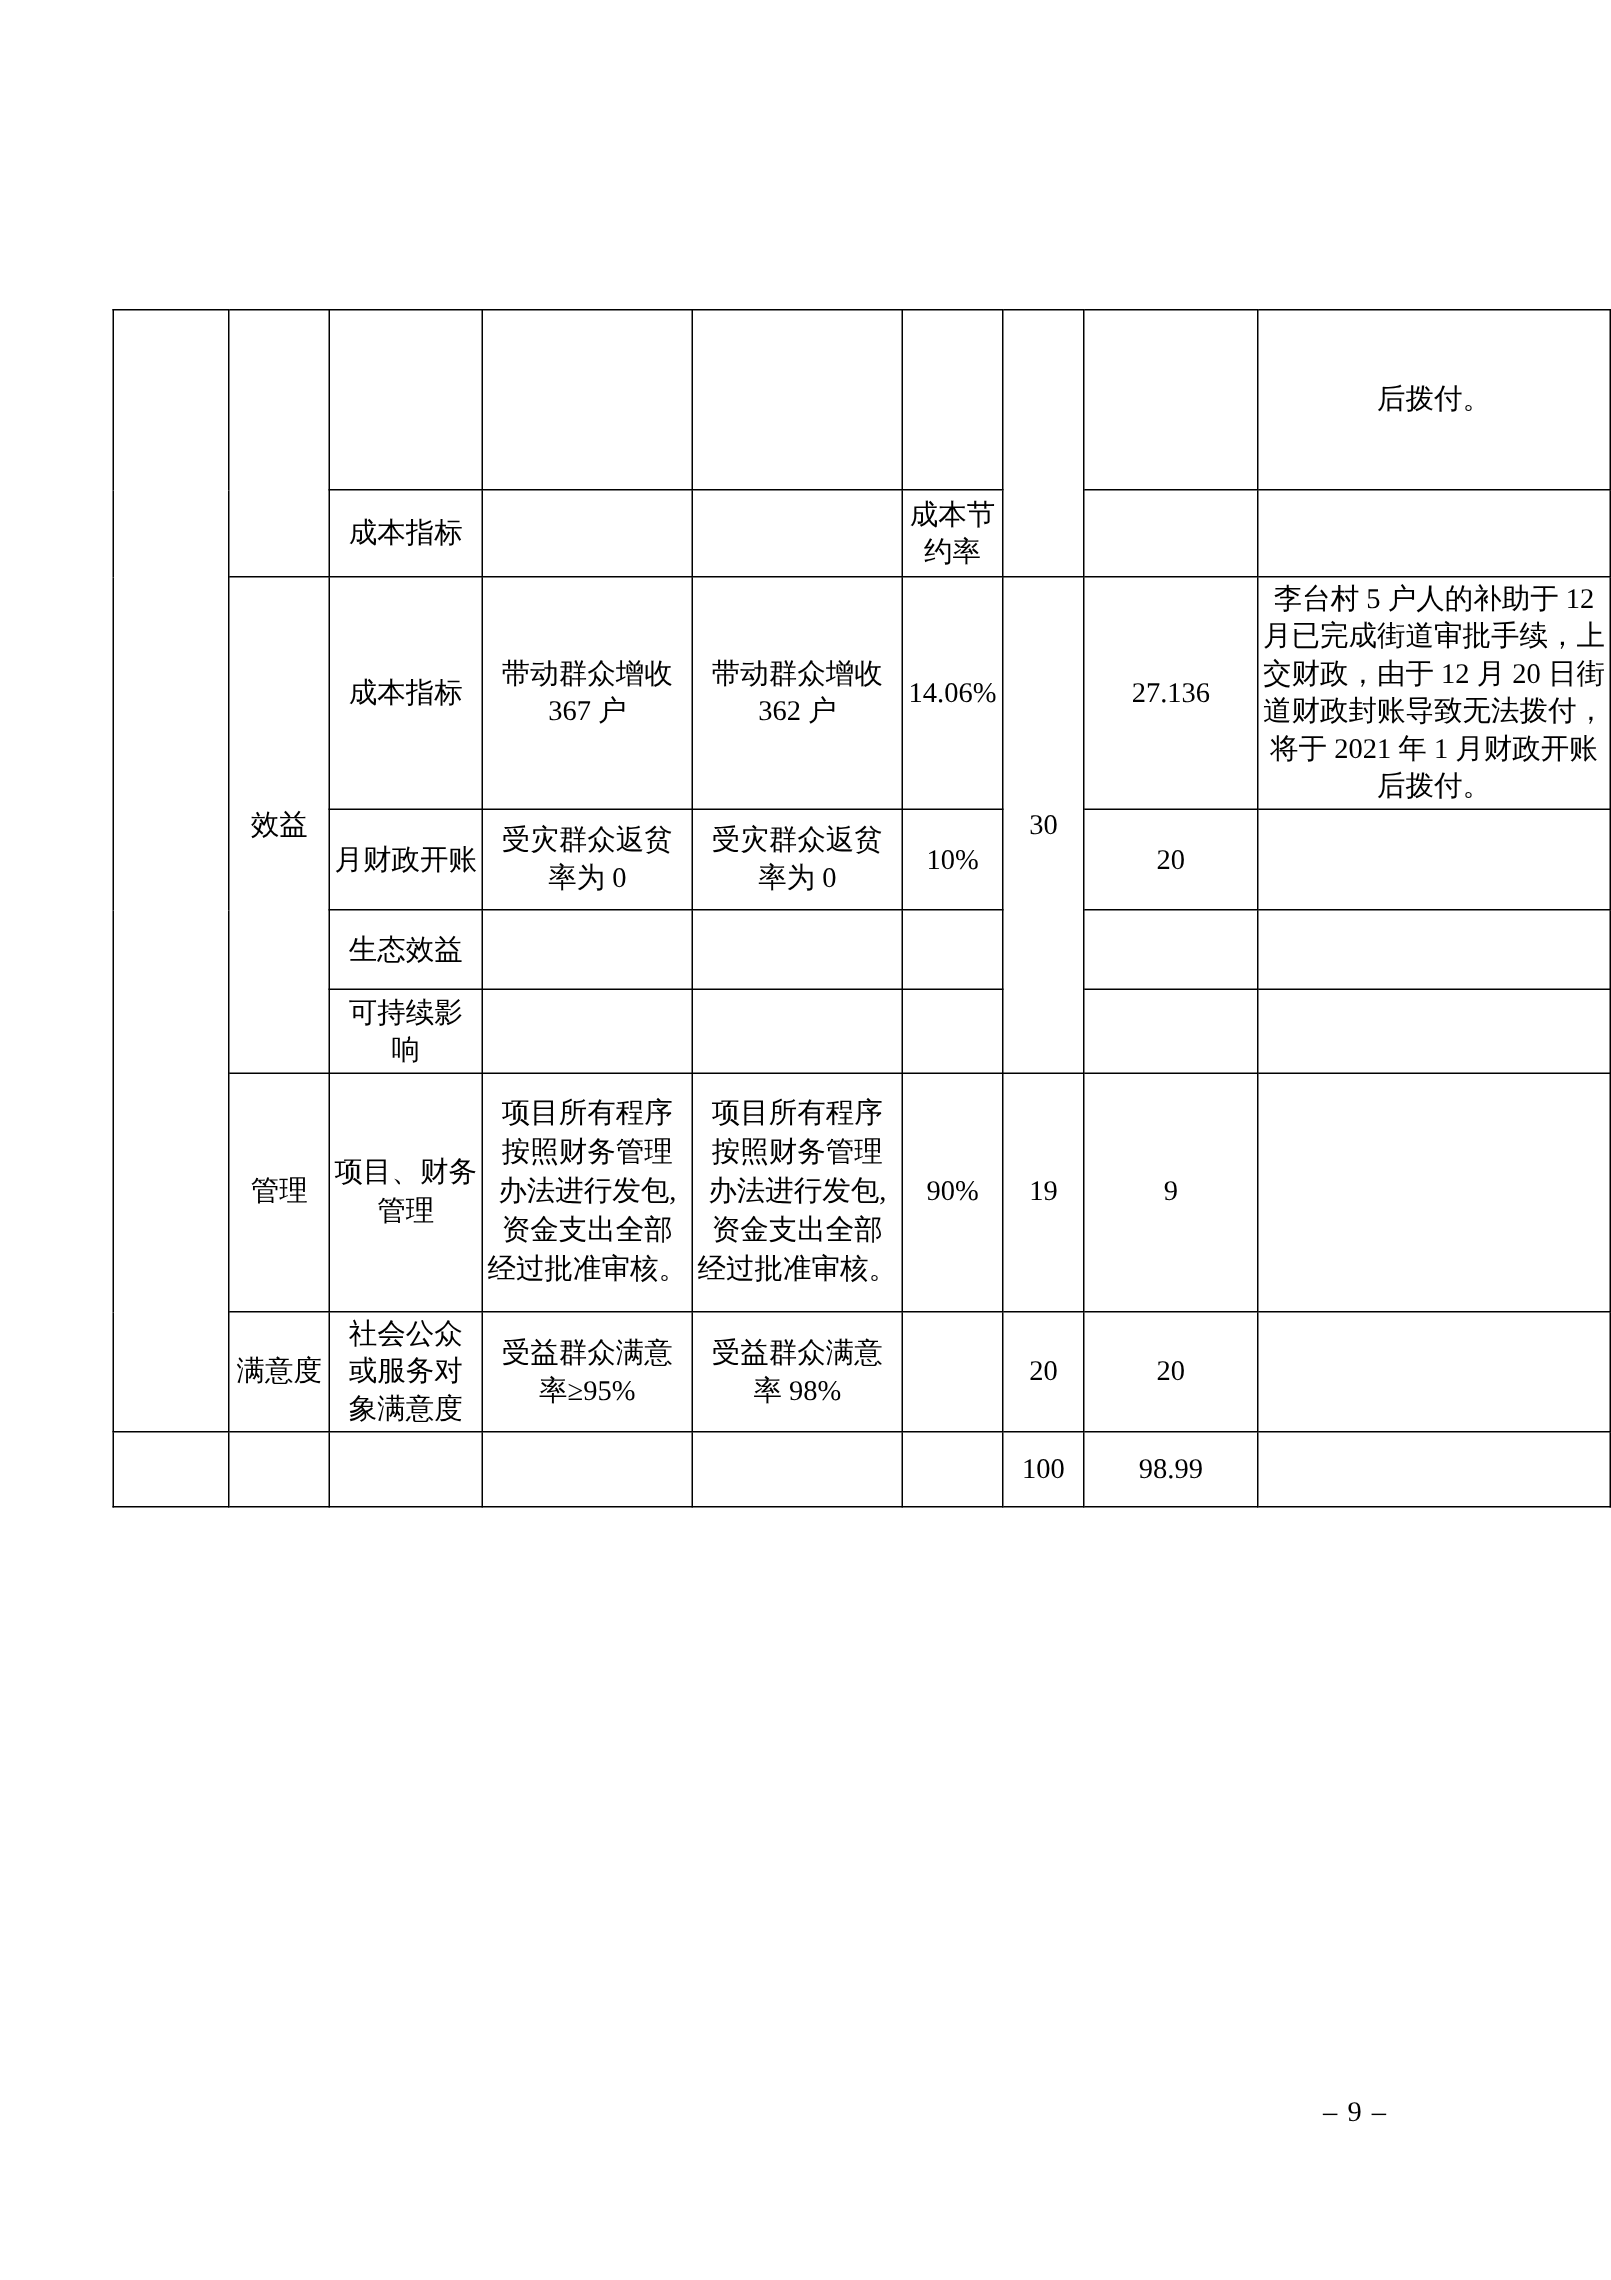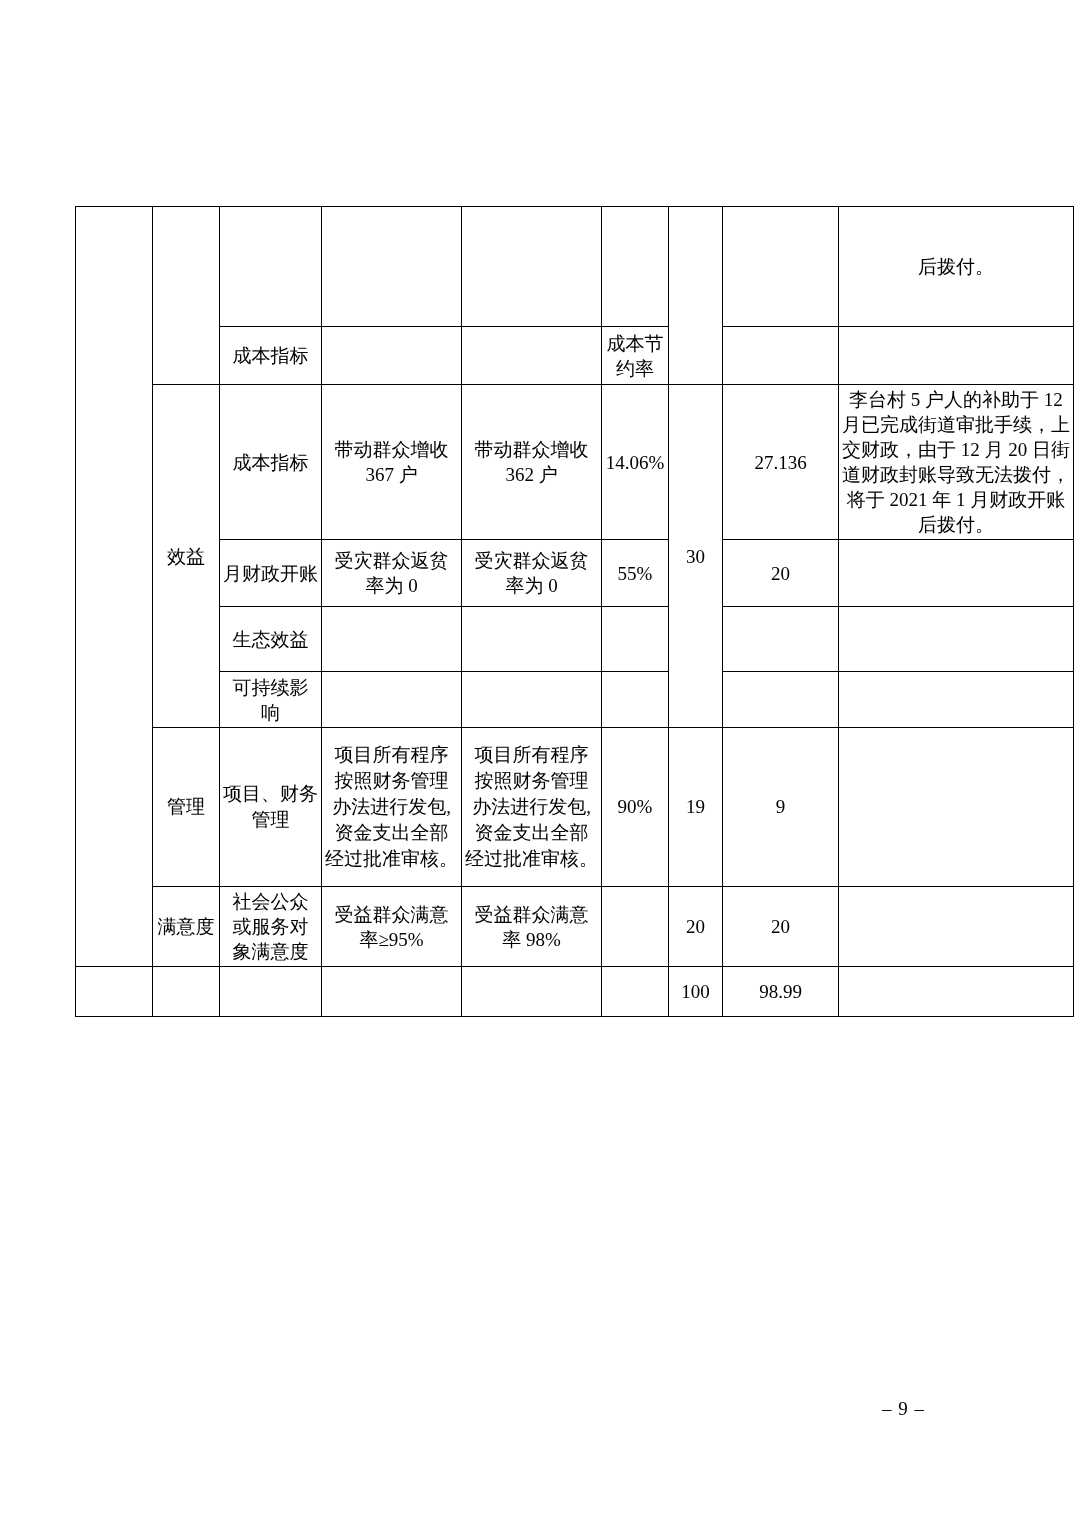--- a/index.html
+++ b/index.html
@@ -29,21 +29,21 @@
   td.top   { vertical-align: top; }
   td.remark {
     font-size: 18px;
     line-height: 22px;
     text-align: left;
   }
   tr.r1 { height: 120px; }
   tr.r2 { height: 58px; font-family: Liberation Serif, serif; }
   tr.r3 { height: 142px; }
   tr.r4 { height: 67px; }
-  tr.r5 { height: 65px; }
+  tr.r5 { height: 53px; }
   tr.r6 { height: 56px; }
   tr.r7 { height: 159px; }
   tr.r8 { height: 80px; }
   tr.r9 { height: 50px; }
   tr.r7 td { line-height: 26px; }
   .pageno {
     position: absolute;
     left: 882px; top: 1398px;
     font-size: 19px;
     letter-spacing: 1px;
@@ -107,21 +107,21 @@
 将于 2021 年 1 月财政开账
 后拨付。</td>
       </tr>
 
       <tr class="r4">
         <td>月财政开账</td>
         <td class="left">受灾群众返贫
 率为 0</td>
         <td>受灾群众返贫
 率为 0</td>
-        <td class="left">55%</td>
+        <td class="left">10%</td>
         <td class="left">20</td>
         <td class="remark"></td>
       </tr>
 
       <tr class="r5">
         <td>生态效益</td>
         <td></td>
         <td></td>
         <td></td>
         <td class="left"></td>

